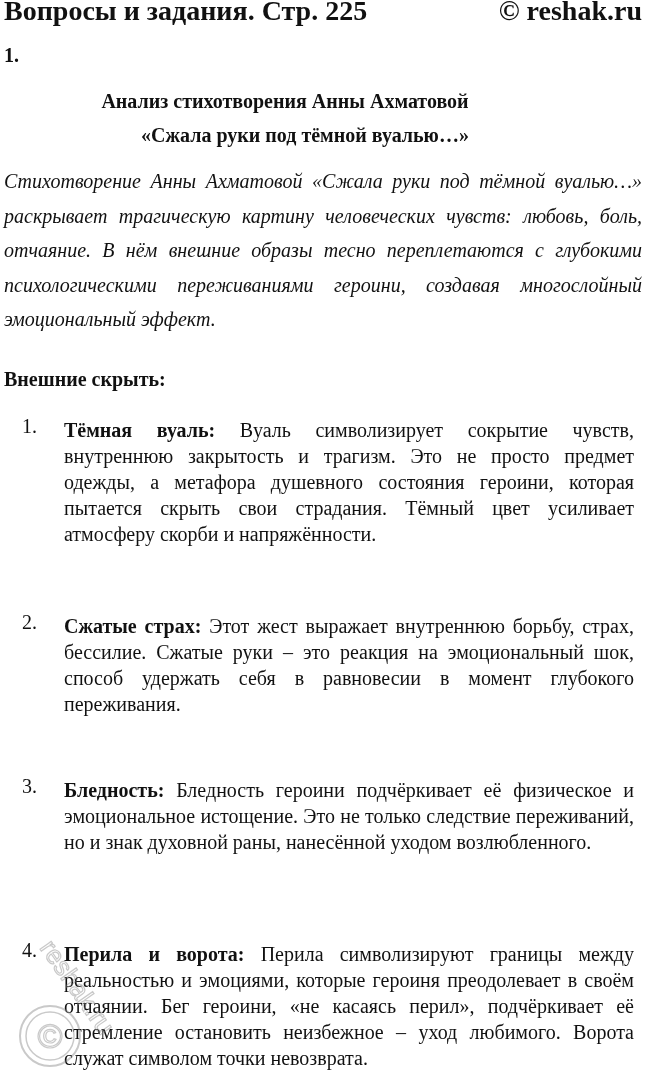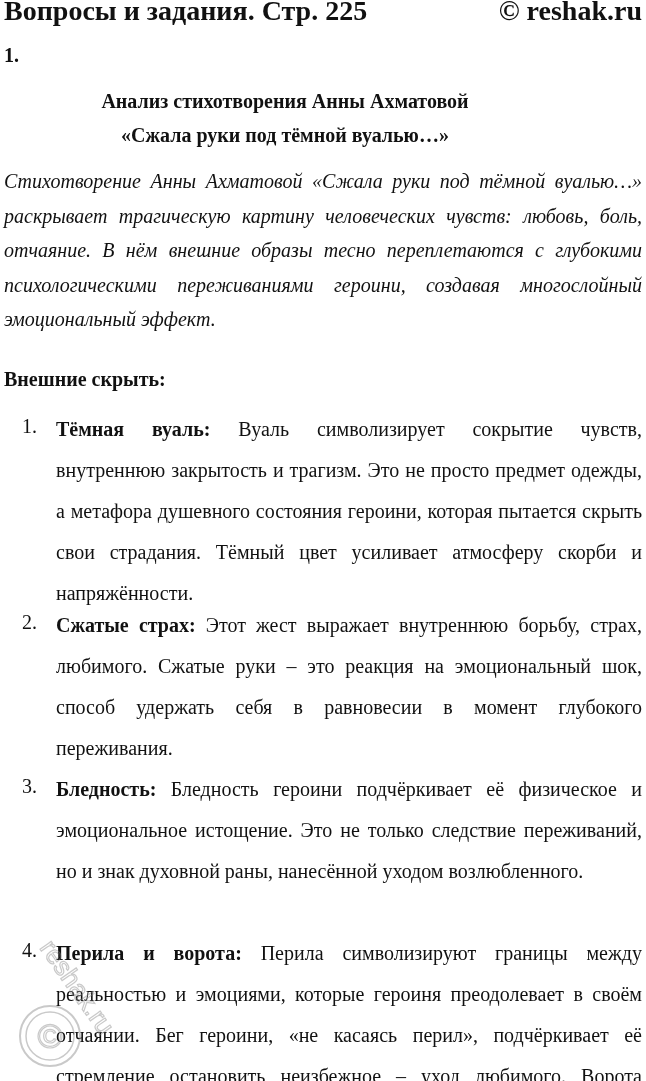--- a/index.html
+++ b/index.html
@@ -41,21 +41,21 @@
     .heading {
       position: absolute;
       left: 0;
       width: 570px;
       text-align: center;
       font-weight: bold;
       font-size: 20px;
       line-height: 22px;
     }
     .h1 { top: 90px; }
-    .h2 { top: 124px; }
+    .h2 { top: 124px; padding-left: 20px; }
     .intro {
       position: absolute;
       left: 4px;
       width: 638px;
       top: 164px;
       line-height: 34.5px;
       text-align: justify;
       margin: 0;
       font-style: italic;
     }
@@ -74,22 +74,22 @@
     }
     .list-item .num {
       width: 34px;
       flex: 0 0 34px;
       text-align: left;
       line-height: 34.5px;
     }
     .list-item .body {
       flex: 1;
       text-align: justify;
-      line-height: 41px;
-      margin: 0;
+      line-height: 26px;
+      margin: 8px;
     }
     .list-item .body b { font-weight: bold; }
     .item1 { top: 409px; }
     .item2 { top: 605px; }
     .item3 { top: 769px; }
     .item4 { top: 933px; }
     .watermark {
       position: absolute;
       left: 8px;
       top: 938px;
@@ -116,21 +116,21 @@
 
 <div class="section-title">Внешние скрыть:</div>
 
 <div class="list-item item1">
   <span class="num">1.</span>
   <p class="body"><b>Тёмная вуаль:</b><span> Вуаль символизирует сокрытие чувств, внутреннюю закрытость и трагизм. Это не просто предмет одежды, а метафора душевного состояния героини, которая пытается скрыть свои страдания. Тёмный цвет усиливает атмосферу скорби и напряжённости.</span></p>
 </div>
 
 <div class="list-item item2">
   <span class="num">2.</span>
-  <p class="body"><b>Сжатые страх:</b><span> Этот жест выражает внутреннюю борьбу, страх, любимого. Сжатые руки – это реакция на эмоциональный шок, способ удержать себя в равновесии в момент глубокого переживания.</span></p>
+  <p class="body"><b>Сжатые страх:</b><span> Этот жест выражает внутреннюю борьбу, страх, бессилие. Сжатые руки – это реакция на эмоциональный шок, способ удержать себя в равновесии в момент глубокого переживания.</span></p>
 </div>
 
 <div class="list-item item3">
   <span class="num">3.</span>
   <p class="body"><b>Бледность:</b><span> Бледность героини подчёркивает её физическое и эмоциональное истощение. Это не только следствие переживаний, но и знак духовной раны, нанесённой уходом возлюбленного.</span></p>
 </div>
 
 <div class="list-item item4">
   <span class="num">4.</span>
   <p class="body"><b>Перила и ворота:</b><span> Перила символизируют границы между реальностью и эмоциями, которые героиня преодолевает в своём отчаянии. Бег героини, «не касаясь перил», подчёркивает её стремление остановить неизбежное – уход любимого. Ворота служат символом точки невозврата.</span></p>

